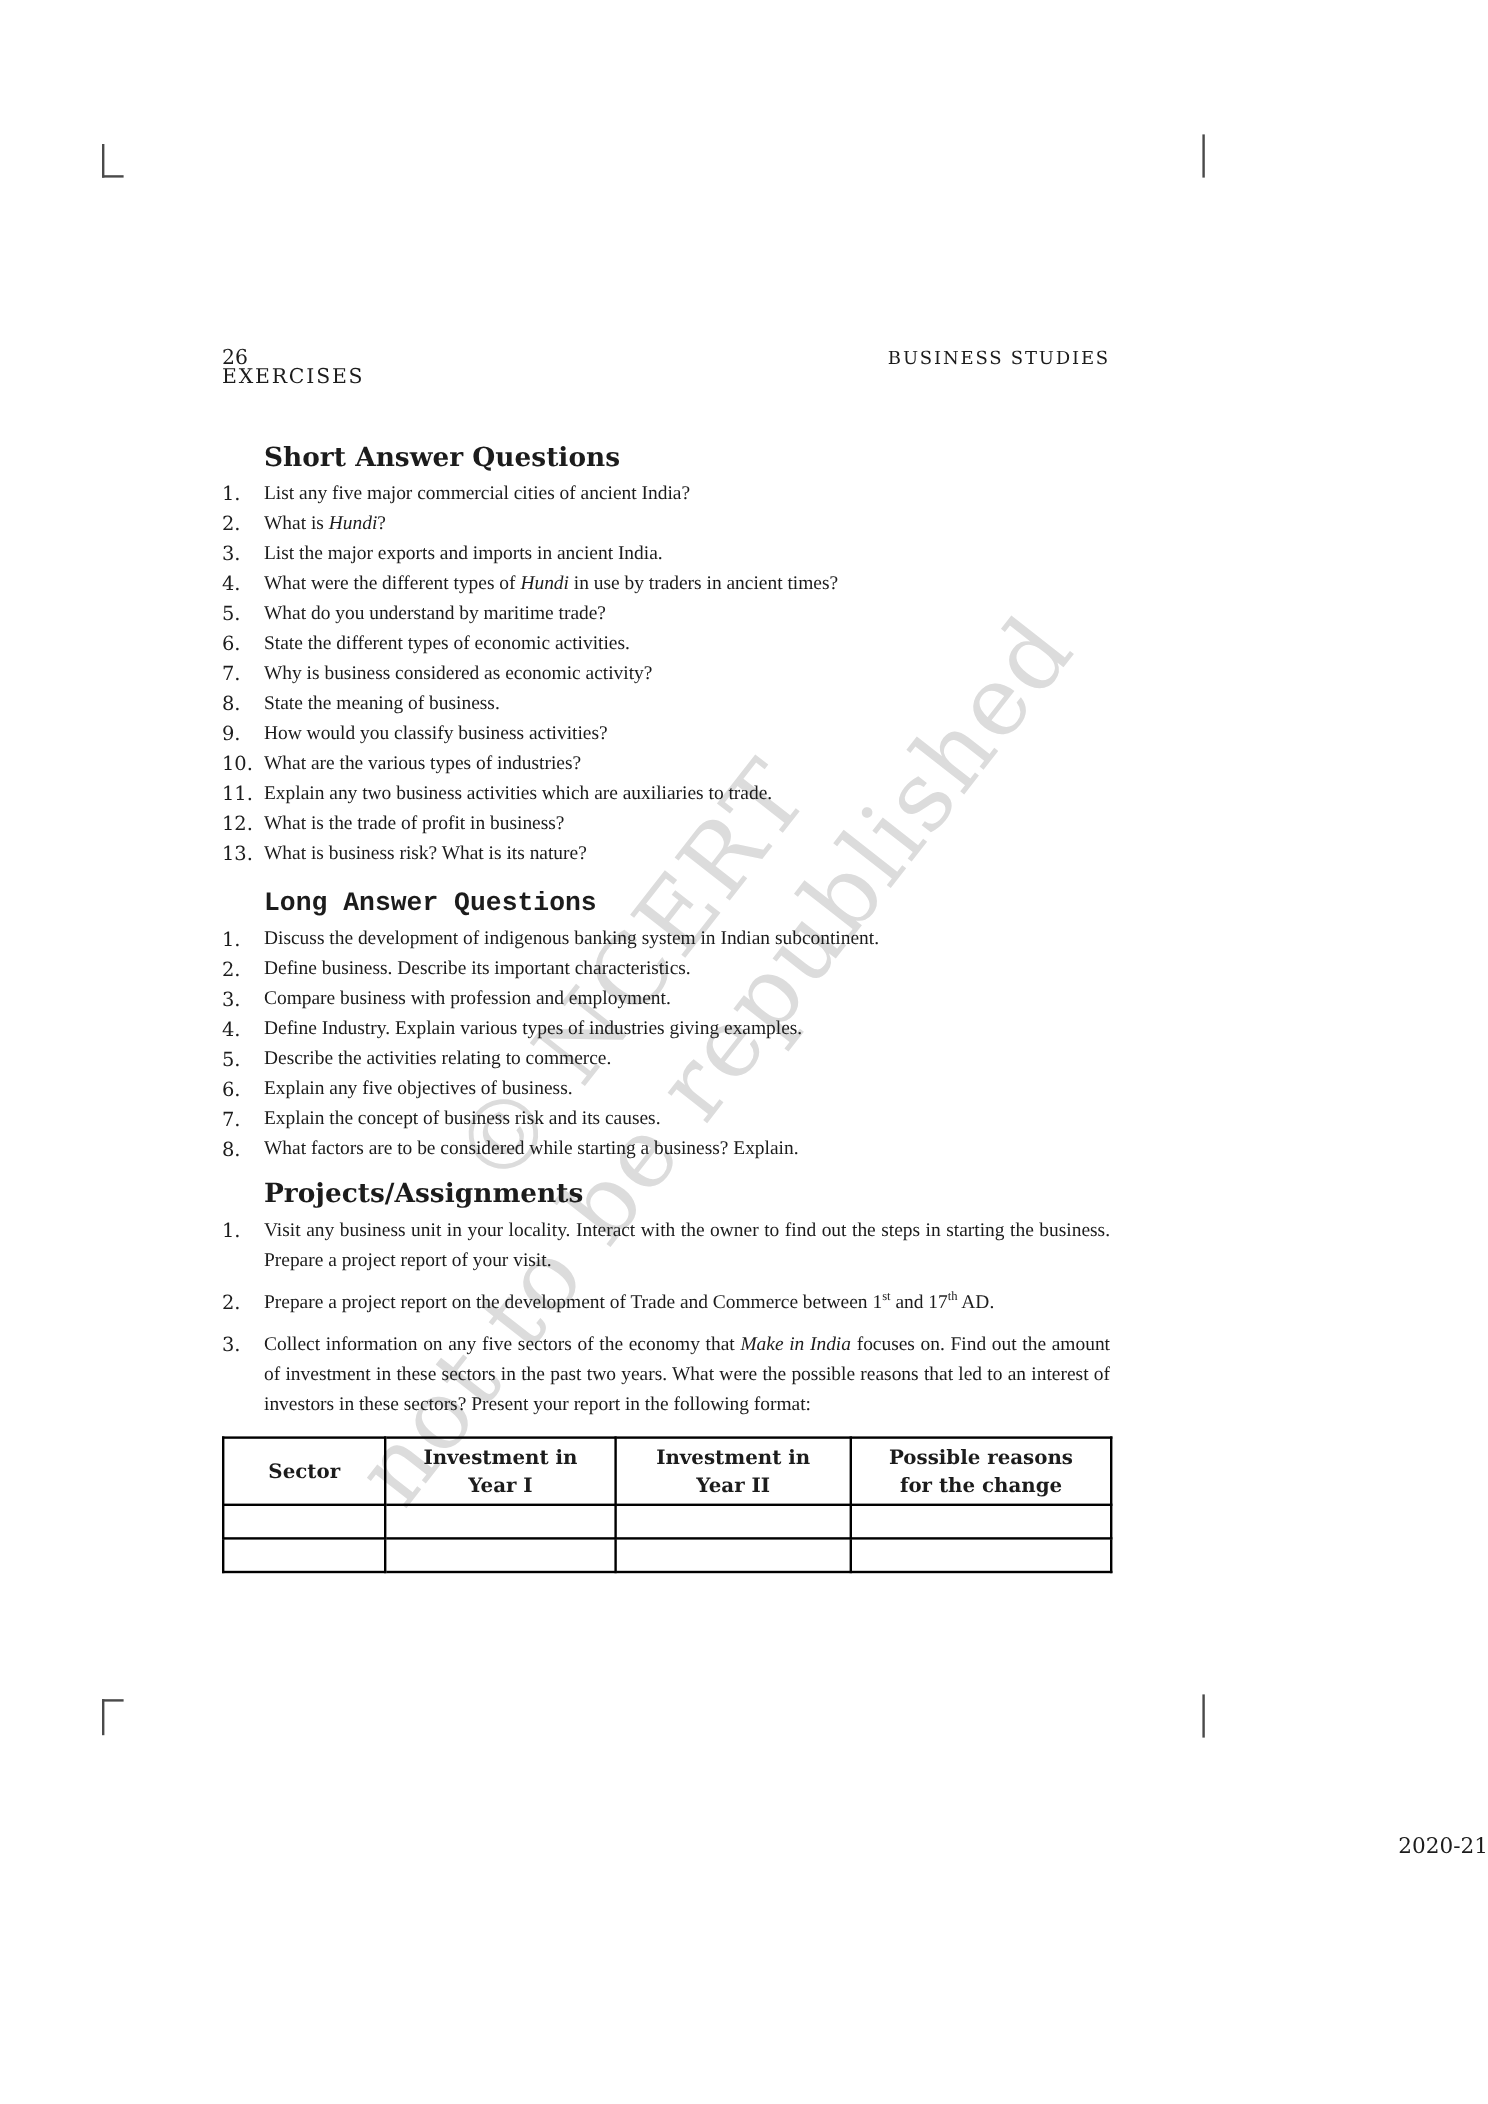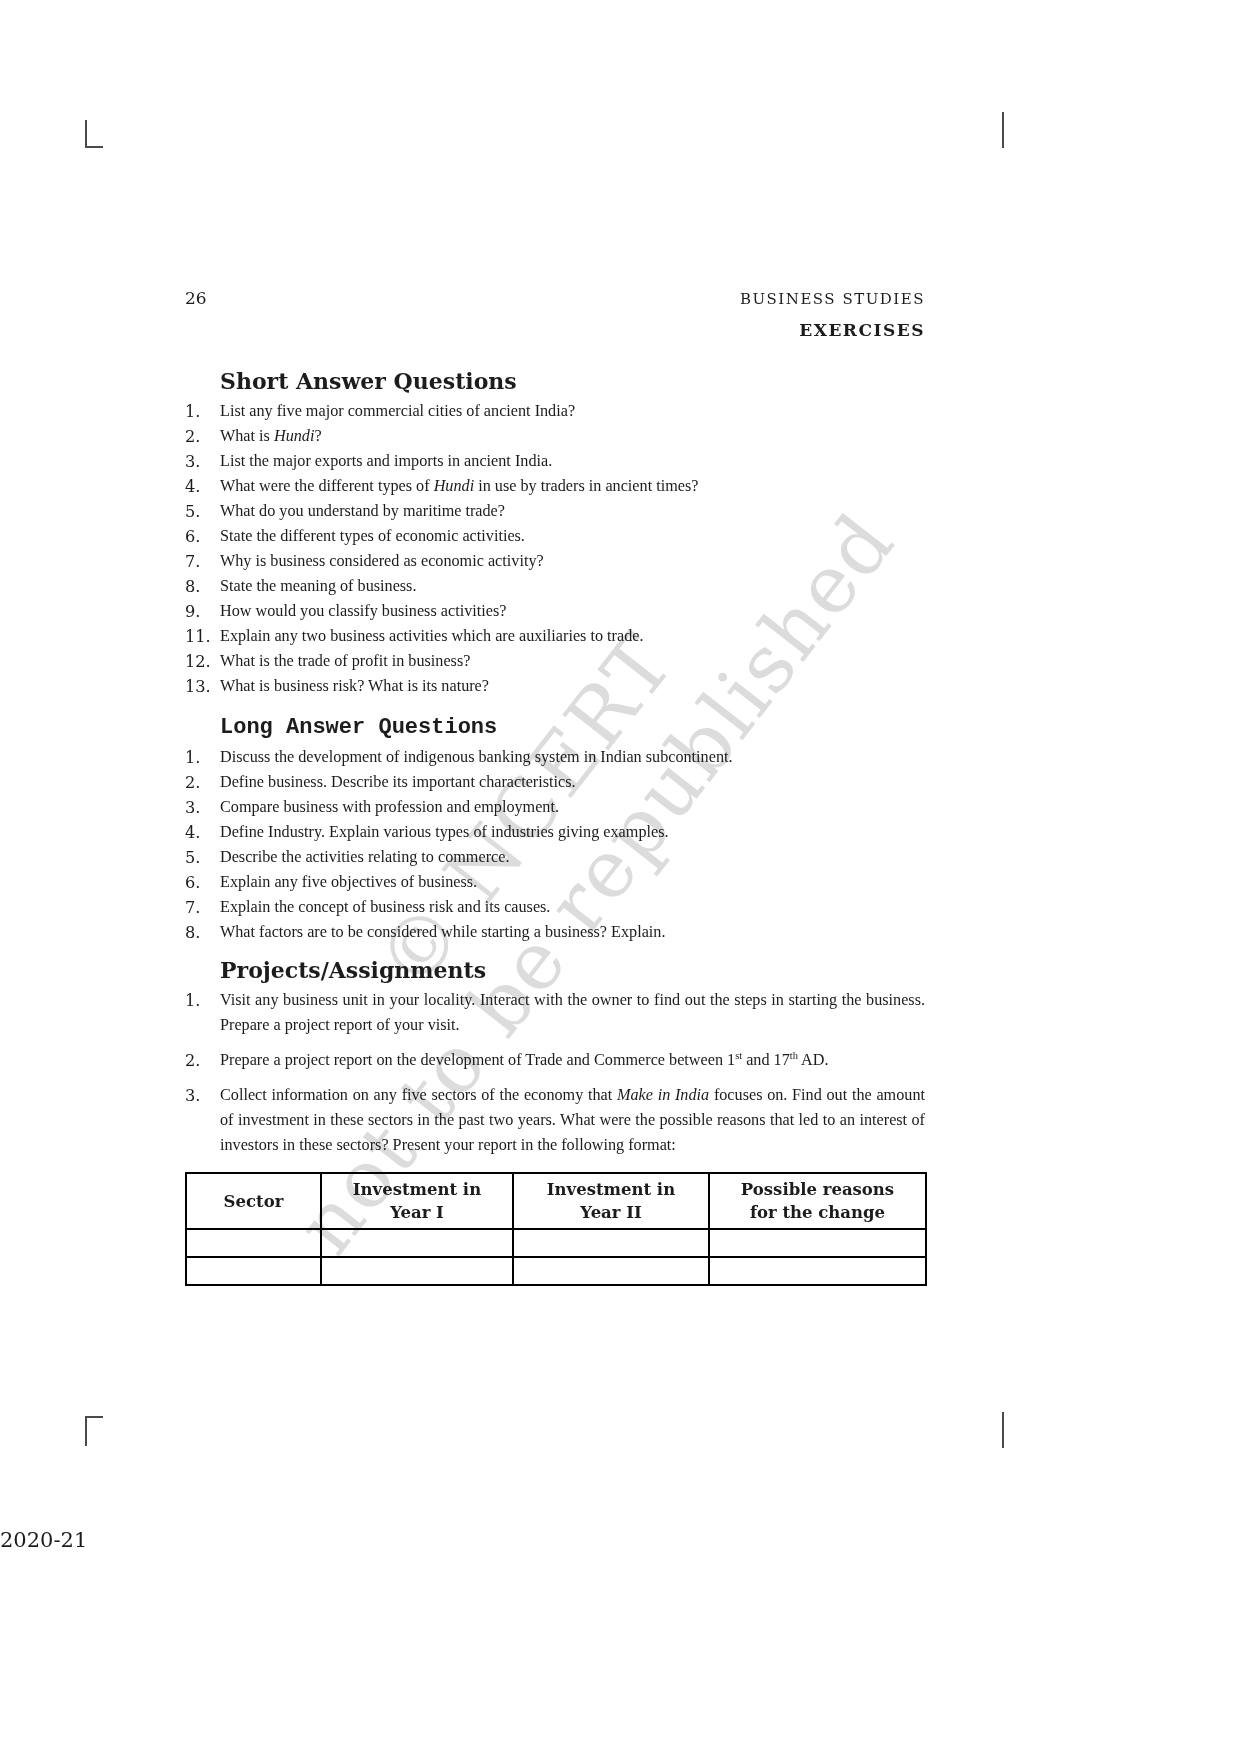--- a/index.html
+++ b/index.html
@@ -29,22 +29,22 @@
 
   
   .runhead {
     position:absolute; top:288px; left:185px; width:740px;
     display:flex; justify-content:space-between; align-items:baseline;
   }
   .pgnum { font-size:17px; }
   .bookname { font-size:15px; letter-spacing:1.5px; }
 
   .pagetitle {
-    position:absolute; top:320px; left:185px; width:740px;
-    text-align:right; font-weight:bold; font-size:17px; letter-spacing:1.5px;
+    position:absolute; top:304px; left:185px; width:740px;
+    text-align:left; font-weight:normal; font-size:17px; letter-spacing:1.5px;
   }
 
   .content { position:absolute; top:368px; left:185px; width:740px; }
 
   .sec-heading { font-weight:bold; font-size:22px; padding-left:35px; margin-bottom:5px; }
   .sec-heading.mt { margin-top:16px;font-family:Liberation Mono, monospace; }
   .sec-heading.mt-sm { margin-top:12px; }
 
   .qlist { list-style:none; }
   .qitem { display:flex; font-size:16.2px; line-height:25px; }
@@ -67,21 +67,21 @@
     line-height:23px; padding:4px 6px; white-space:pre-line;
   }
   .report-table td { height:28px; }
   .col-sector { width:135px; }
   .col-y1 { width:192px; }
   .col-y2 { width:196px; }
   .col-reasons { width:217px; }
 
   .footer {
     position:absolute; top:1528px; left:0; width:100%;
-    text-align:left; font-size:21px;
+    text-align:right; font-size:18px;
   }
 </style>
 </head>
 <body>
 
 <div class="page">
 
   <div class="crop crop-tl"></div>
   <div class="crop crop-tr"></div>
   <div class="crop crop-bl"></div>
@@ -133,20 +133,24 @@
           <span class="qnum">7.</span>
           <span class="qtext">Why is business considered as economic activity?</span>
         </li>
         <li class="qitem">
           <span class="qnum">8.</span>
           <span class="qtext">State the meaning of business.</span>
         </li>
         <li class="qitem">
           <span class="qnum">9.</span>
           <span class="qtext">How would you classify business activities?</span>
+        </li>
+        <li class="qitem">
+          <span class="qnum">10.</span>
+          <span class="qtext">What are the various types of industries?</span>
         </li>
         <li class="qitem">
           <span class="qnum">11.</span>
           <span class="qtext">Explain any two business activities which are auxiliaries to trade.</span>
         </li>
         <li class="qitem">
           <span class="qnum">12.</span>
           <span class="qtext">What is the trade of profit in business?</span>
         </li>
         <li class="qitem">

